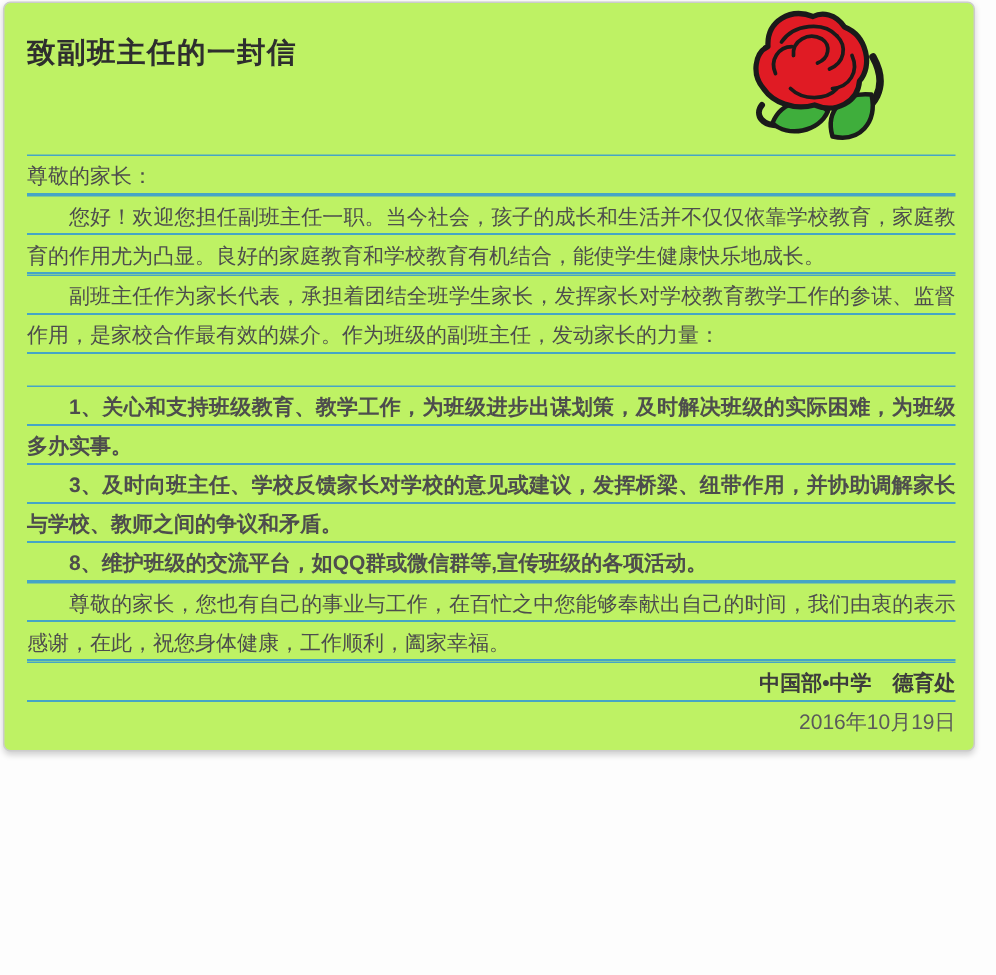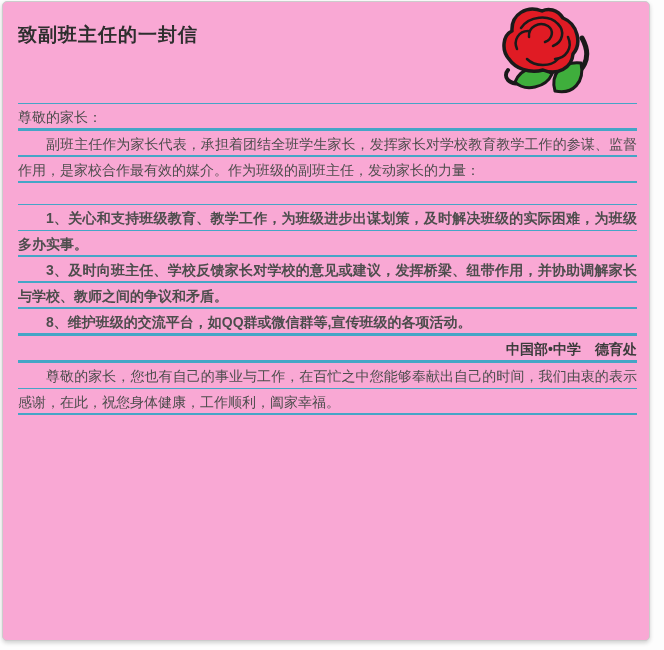--- a/index.html
+++ b/index.html
@@ -7,22 +7,22 @@
     margin: 0; padding: 0;
     width: 664px; height: 650px;
     background: #fdfdfd;
     font-family: "Liberation Sans", "DejaVu Sans", sans-serif;
     overflow: hidden;
   }
   .page {
     position: relative;
     margin: 1px 0 2px 2px;
     width: 648px;
-    height: 640px;
-    background: #f9a8d4;
+    height: 500px;
+    background: #bef264;
     border: 1px solid #cccccc;
     border-radius: 5px;
     box-shadow: 0 2px 4px rgba(0,0,0,0.18);
   }
   .header { position: relative; height: 101px; }
   .page-title {
     margin: 0;
     padding: 20px 0 0 15px;
     font-size: 19px;
     font-weight: bold;
@@ -84,28 +84,30 @@
         <path d="M60 55 C 71 54, 78 44, 73 33"></path>
         <path d="M32 55 C 40 63, 56 63, 63 55"></path>
       </g>
     </svg>
   </div>
 
   <div class="content">
 
     <p class="ruled">尊敬的家长：</p>
 
+    <p class="ruled indent m22">您好！欢迎您担任副班主任一职。当今社会，孩子的成长和生活并不仅仅依靠学校教育，家庭教育的作用尤为凸显。良好的家庭教育和学校教育有机结合，能使学生健康快乐地成长。</p>
 
     <p class="ruled indent m24">副班主任作为家长代表，承担着团结全班学生家长，发挥家长对学校教育教学工作的参谋、监督作用，是家校合作最有效的媒介。作为班级的副班主任，发动家长的力量：</p>
 
     <div class="ruled m21">
       <div class="duty indent">1、关心和支持班级教育、教学工作，为班级进步出谋划策，及时解决班级的实际困难，为班级多办实事。</div>
       <div class="duty indent">3、及时向班主任、学校反馈家长对学校的意见或建议，发挥桥梁、纽带作用，并协助调解家长与学校、教师之间的争议和矛盾。</div>
       <div class="duty indent">8、维护班级的交流平台，如QQ群或微信群等,宣传班级的各项活动。</div>
     </div>
 
+    <p class="ruled indent m19">尊敬的家长，您也有自己的事业与工作，在百忙之中您能够奉献出自己的时间，我们由衷的表示感谢，在此，祝您身体健康，工作顺利，阖家幸福。</p>
+
     <p class="ruled right bold m20">中国部•中学　德育处</p>
 
-    <p class="ruled indent m19">尊敬的家长，您也有自己的事业与工作，在百忙之中您能够奉献出自己的时间，我们由衷的表示感谢，在此，祝您身体健康，工作顺利，阖家幸福。</p>
-
+    <p class="right date-line m4">2016年10月19日</p>
 
   </div>
 </div>
 
 </body></html>

